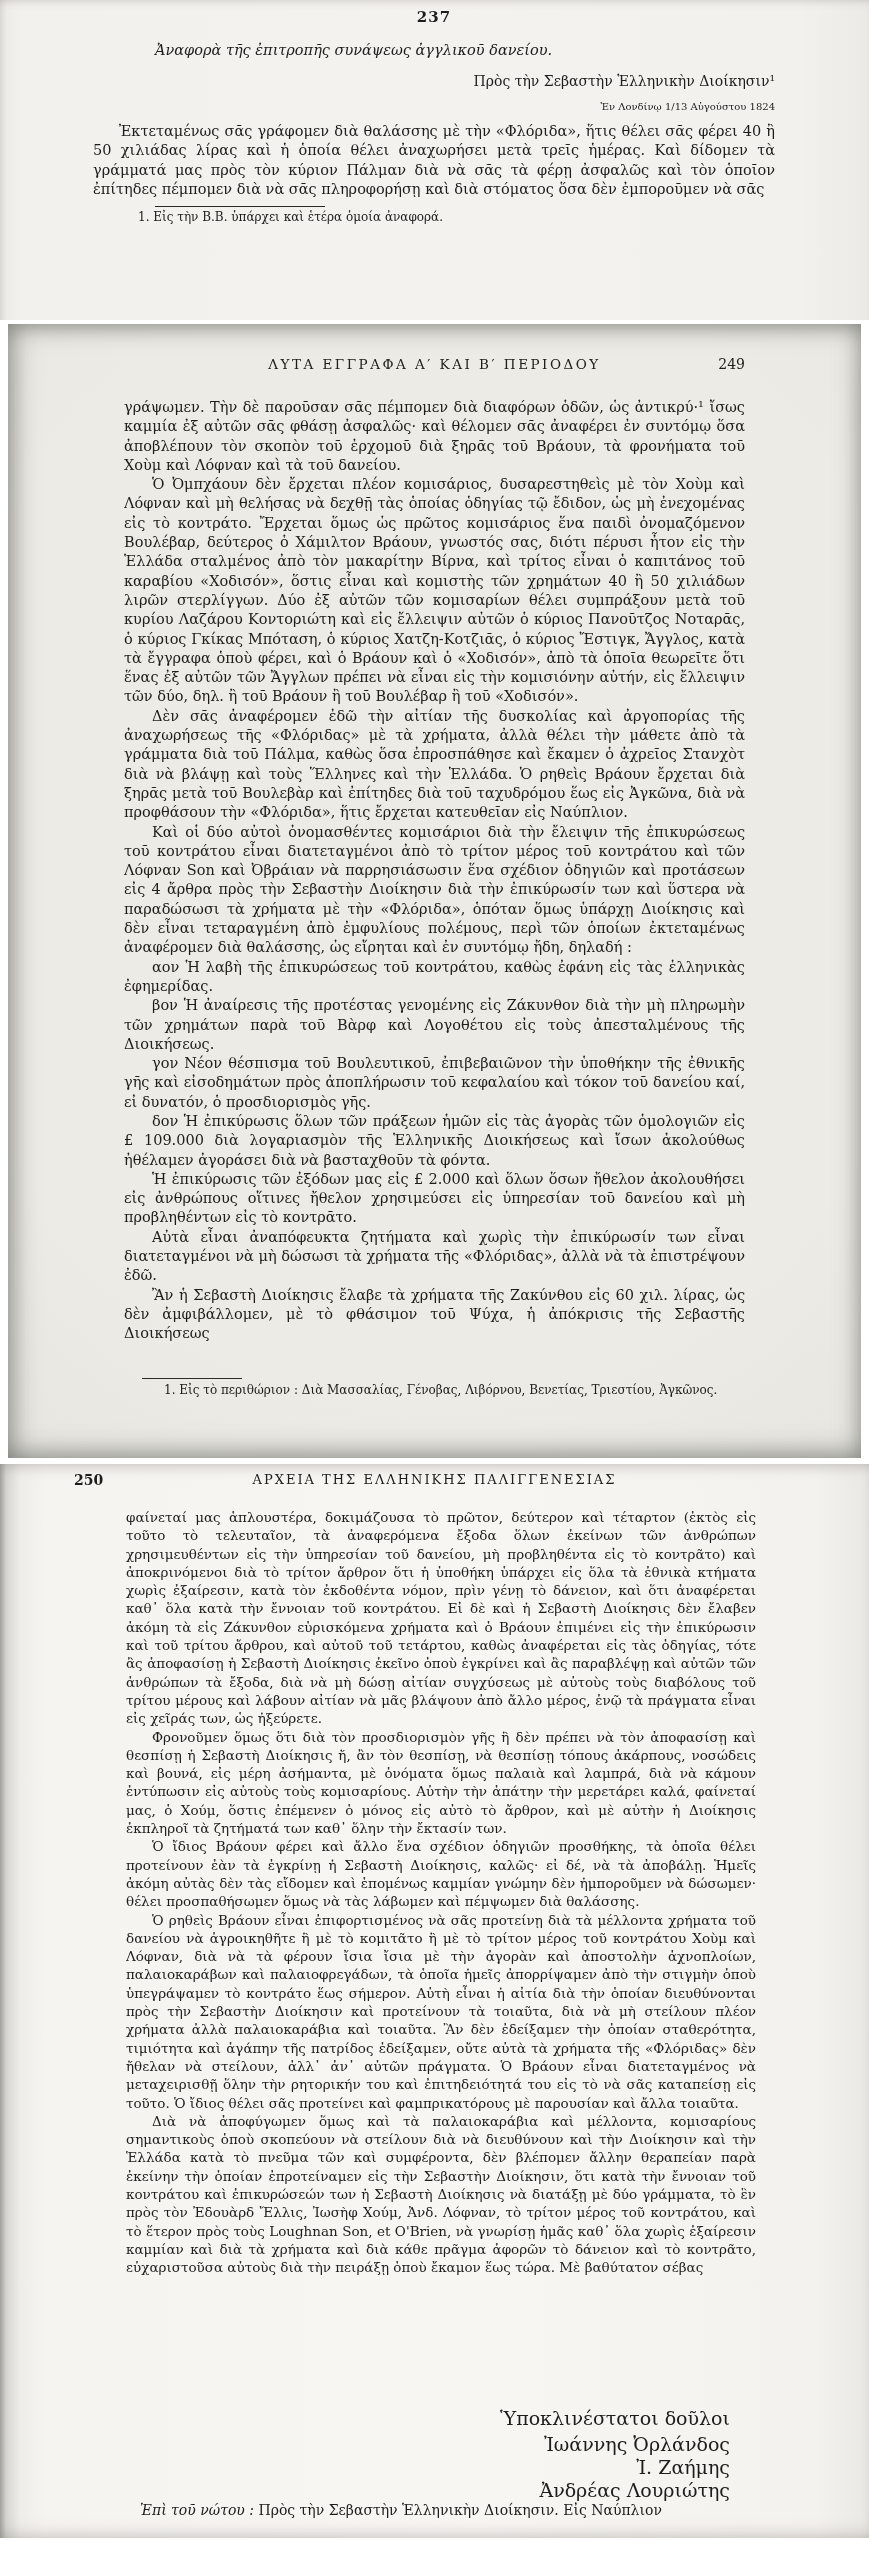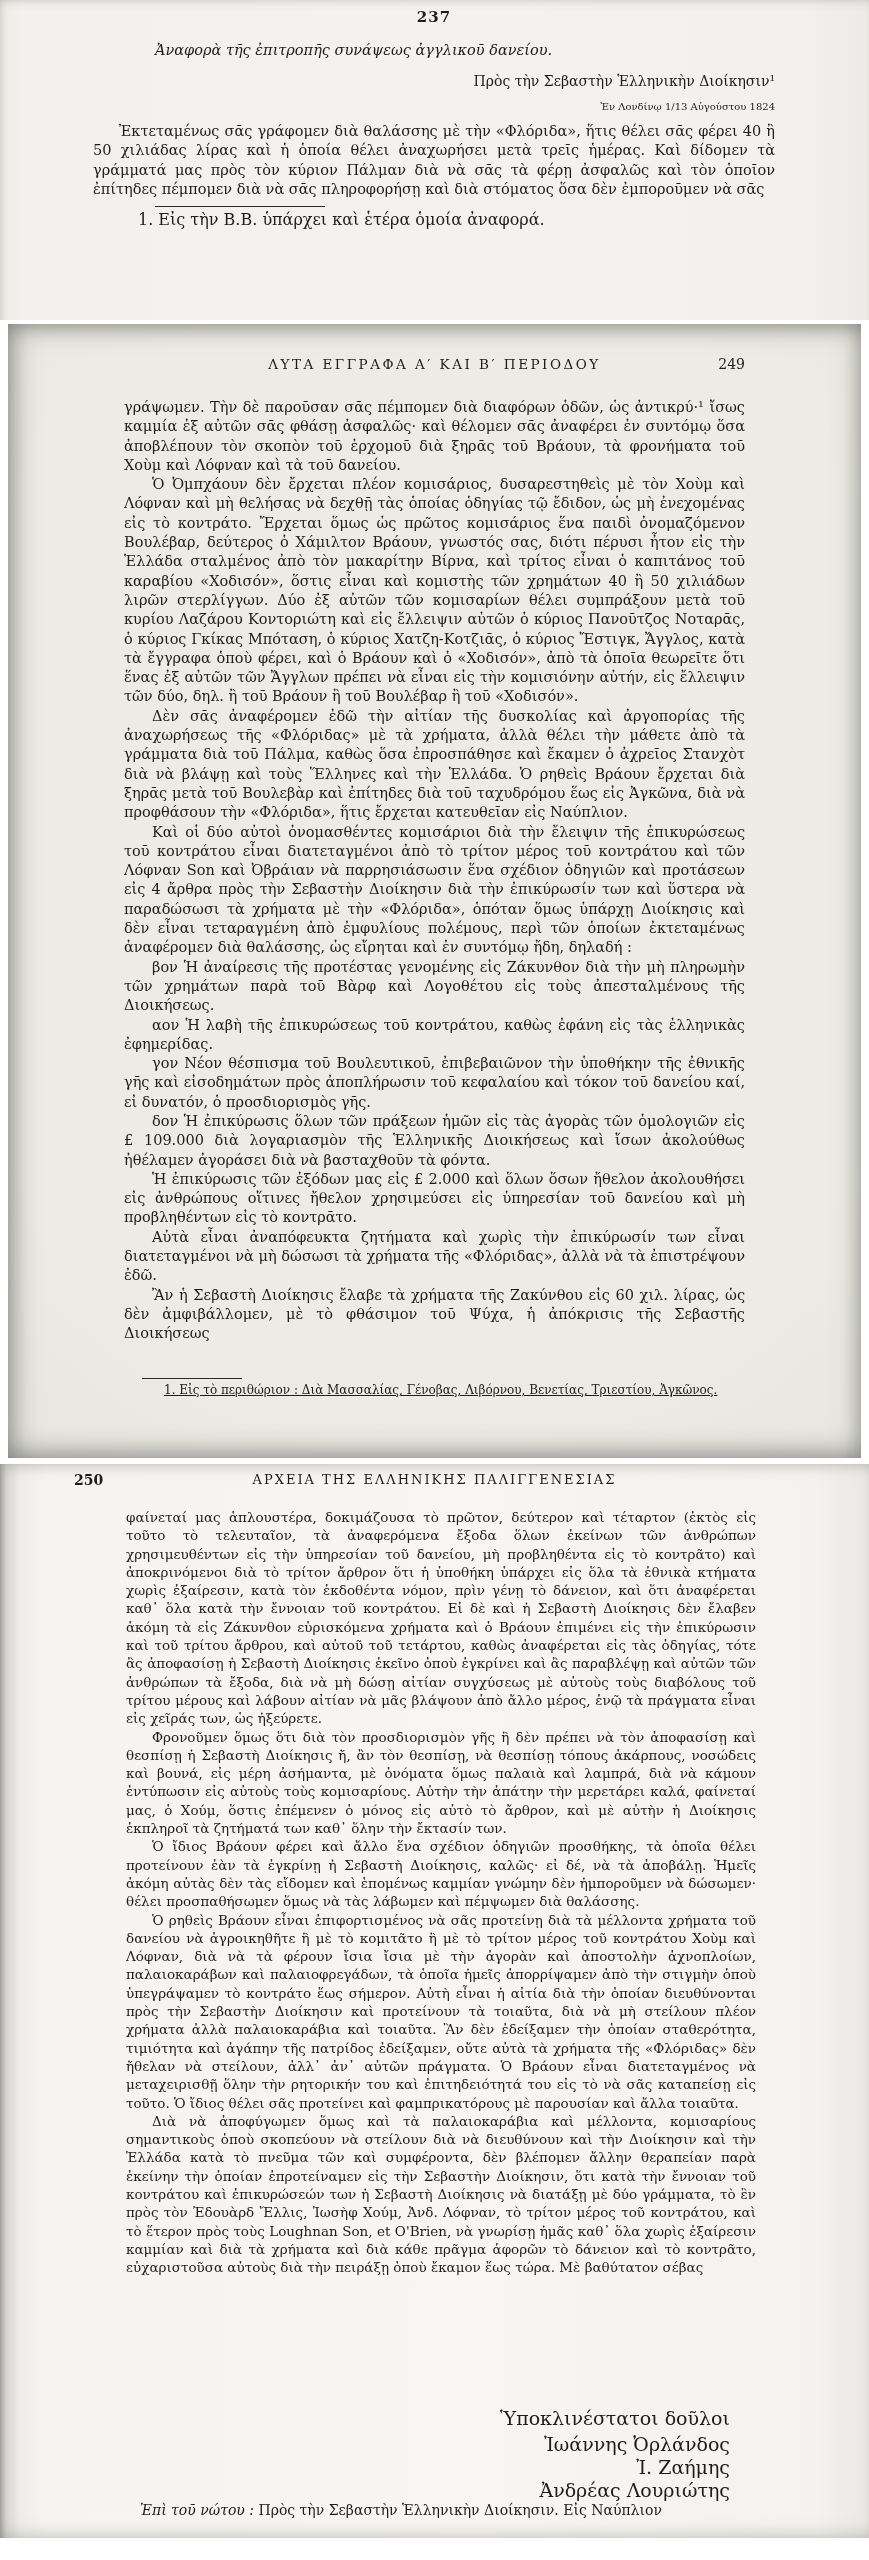--- a/index.html
+++ b/index.html
@@ -12,39 +12,39 @@
     background:linear-gradient(90deg,#dddbd6 0,#eeece8 7px,#f3f1ee 22px,#f4f2ef 50%,#f3f1ee 92%,#eceae6 100%);
     box-shadow:inset 0 6px 10px -6px rgba(140,138,132,.45);}
   .col1{padding:8px 94px 0 93px;}
   .pagenum-c{text-align:center;font-weight:bold;font-size:15px;letter-spacing:1px;}
   .doc-title{font-style:italic;font-size:14.5px;margin-top:16px;padding-left:62px;}
   .addressee{text-align:right;font-size:14px;margin-top:15px;}
   .dateline{text-align:right;font-size:10px;margin-top:12px;}
   .body1{margin-top:10px;font-size:14.5px;line-height:19.3px;text-align:justify;}
   .body1 .para{margin:0;text-indent:26px;}
   .fn-rule1{border:0;border-top:1px solid #2a2a28;width:170px;margin:7px 0 0 62px;}
-  .fn1{font-size:16px;margin-top:3px;padding-left:45px;}
+  .fn1{font-size:12px;margin-top:3px;padding-left:45px;}
 
   
   #sec2{margin:4px 8px 0 8px;height:1134px;
     background:radial-gradient(120% 100% at 50% 45%,#edebe5 50%,#e6e5df 72%,#d6d6d1 90%,#b9bbb6 100%);
     box-shadow:inset 0 16px 22px -12px rgba(110,112,108,.65),
                inset 0 -18px 24px -12px rgba(110,112,108,.6),
                inset 20px 0 26px -14px rgba(100,102,98,.55),
                inset -16px 0 22px -12px rgba(120,122,118,.5);}
   .runhead2{position:relative;margin-top:32px;height:20px;}
   .runhead2 .title{text-align:center;font-size:13.5px;letter-spacing:2.5px;}
   .runhead2 .num{position:absolute;right:116px;top:0;font-size:14px;}
   .body2{margin:22px 116px 0 116px;font-size:14.5px;line-height:19.3px;
          text-align:justify;max-height:976px;overflow:hidden;}
   .body2 .para{margin:0;text-indent:28px;}
   .body2 .para.noindent{text-indent:0;}
   .fnblock2{position:absolute;left:116px;right:116px;top:1054px;}
   .fn-rule2{border:0;border-top:1px solid #2a2a28;width:100px;margin:0 0 0 18px;}
-  .fn2{font-size:12px;margin-top:4px;padding-left:40px;text-decoration:underline;}
+  .fn2{font-size:12px;margin-top:4px;padding-left:40px;}
 
   
   #sec3{margin:6px 0 0 0;height:1074px;
     background:linear-gradient(90deg,#a5a5a3 0,#d5d4d0 6px,#efedea 20px,#f6f4f1 45px,#f8f6f3 55%,#f4f2ee 94%,#eae8e4 100%);
     box-shadow:inset 0 10px 14px -9px rgba(130,128,124,.5),
                inset 0 -12px 16px -10px rgba(130,128,124,.45);}
   .runhead3{position:relative;margin-top:8px;height:20px;}
   .runhead3 .num{position:absolute;left:74px;top:0;font-size:14px;font-weight:bold;}
   .runhead3 .title{text-align:center;font-size:13px;letter-spacing:2px;}
   .body3{margin:16px 113px 0 126px;font-size:13.5px;line-height:18.3px;
@@ -78,22 +78,22 @@
 <div class="section" id="sec2">
   <div class="runhead2">
     <div class="title">ΛΥΤΑ ΕΓΓΡΑΦΑ Α′ ΚΑΙ Β′ ΠΕΡΙΟΔΟΥ</div>
     <div class="num">249</div>
   </div>
   <div class="body2">
       <p class="para noindent">γράψωμεν. Τὴν δὲ παροῦσαν σᾶς πέμπομεν διὰ διαφόρων ὁδῶν, ὡς ἀντικρύ·¹ ἴσως καμμία ἐξ αὐτῶν σᾶς φθάσῃ ἀσφαλῶς· καὶ θέλομεν σᾶς ἀναφέρει ἐν συντόμῳ ὅσα ἀποβλέπουν τὸν σκοπὸν τοῦ ἐρχομοῦ διὰ ξηρᾶς τοῦ Βράουν, τὰ φρονήματα τοῦ Χοὺμ καὶ Λόφναν καὶ τὰ τοῦ δανείου.</p>
       <p class="para">Ὁ Ὀμπχάουν δὲν ἔρχεται πλέον κομισάριος, δυσαρεστηθεὶς μὲ τὸν Χοὺμ καὶ Λόφναν καὶ μὴ θελήσας νὰ δεχθῇ τὰς ὁποίας ὁδηγίας τῷ ἔδιδον, ὡς μὴ ἐνεχομένας εἰς τὸ κοντράτο. Ἔρχεται ὅμως ὡς πρῶτος κομισάριος ἕνα παιδὶ ὀνομαζόμενον Βουλέβαρ, δεύτερος ὁ Χάμιλτον Βράουν, γνωστός σας, διότι πέρυσι ἦτον εἰς τὴν Ἑλλάδα σταλμένος ἀπὸ τὸν μακαρίτην Βίρνα, καὶ τρίτος εἶναι ὁ καπιτάνος τοῦ καραβίου «Χοδισόν», ὅστις εἶναι καὶ κομιστὴς τῶν χρημάτων 40 ἢ 50 χιλιάδων λιρῶν στερλίγγων. Δύο ἐξ αὐτῶν τῶν κομισαρίων θέλει συμπράξουν μετὰ τοῦ κυρίου Λαζάρου Κοντοριώτη καὶ εἰς ἔλλειψιν αὐτῶν ὁ κύριος Πανοῦτζος Νοταρᾶς, ὁ κύριος Γκίκας Μπόταση, ὁ κύριος Χατζη-Κοτζιᾶς, ὁ κύριος Ἔστιγκ, Ἄγγλος, κατὰ τὰ ἔγγραφα ὁποὺ φέρει, καὶ ὁ Βράουν καὶ ὁ «Χοδισόν», ἀπὸ τὰ ὁποῖα θεωρεῖτε ὅτι ἕνας ἐξ αὐτῶν τῶν Ἄγγλων πρέπει νὰ εἶναι εἰς τὴν κομισιόνην αὐτήν, εἰς ἔλλειψιν τῶν δύο, δηλ. ἢ τοῦ Βράουν ἢ τοῦ Βουλέβαρ ἢ τοῦ «Χοδισόν».</p>
       <p class="para">Δὲν σᾶς ἀναφέρομεν ἐδῶ τὴν αἰτίαν τῆς δυσκολίας καὶ ἀργοπορίας τῆς ἀναχωρήσεως τῆς «Φλόριδας» μὲ τὰ χρήματα, ἀλλὰ θέλει τὴν μάθετε ἀπὸ τὰ γράμματα διὰ τοῦ Πάλμα, καθὼς ὅσα ἐπροσπάθησε καὶ ἔκαμεν ὁ ἀχρεῖος Στανχὸτ διὰ νὰ βλάψῃ καὶ τοὺς Ἕλληνες καὶ τὴν Ἑλλάδα. Ὁ ρηθεὶς Βράουν ἔρχεται διὰ ξηρᾶς μετὰ τοῦ Βουλεβὰρ καὶ ἐπίτηδες διὰ τοῦ ταχυδρόμου ἕως εἰς Ἀγκῶνα, διὰ νὰ προφθάσουν τὴν «Φλόριδα», ἥτις ἔρχεται κατευθεῖαν εἰς Ναύπλιον.</p>
       <p class="para">Καὶ οἱ δύο αὐτοὶ ὀνομασθέντες κομισάριοι διὰ τὴν ἔλειψιν τῆς ἐπικυρώσεως τοῦ κοντράτου εἶναι διατεταγμένοι ἀπὸ τὸ τρίτον μέρος τοῦ κοντράτου καὶ τῶν Λόφναν Son καὶ Ὀβράιαν νὰ παρρησιάσωσιν ἕνα σχέδιον ὁδηγιῶν καὶ προτάσεων εἰς 4 ἄρθρα πρὸς τὴν Σεβαστὴν Διοίκησιν διὰ τὴν ἐπικύρωσίν των καὶ ὕστερα νὰ παραδώσωσι τὰ χρήματα μὲ τὴν «Φλόριδα», ὁπόταν ὅμως ὑπάρχῃ Διοίκησις καὶ δὲν εἶναι τεταραγμένη ἀπὸ ἐμφυλίους πολέμους, περὶ τῶν ὁποίων ἐκτεταμένως ἀναφέρομεν διὰ θαλάσσης, ὡς εἴρηται καὶ ἐν συντόμῳ ἤδη, δηλαδή :</p>
+      <p class="para">αον Ἡ λαβὴ τῆς ἐπικυρώσεως τοῦ κοντράτου, καθὼς ἐφάνη εἰς τὰς ἑλληνικὰς ἐφημερίδας.</p>
       <p class="para">βον Ἡ ἀναίρεσις τῆς προτέστας γενομένης εἰς Ζάκυνθον διὰ τὴν μὴ πληρωμὴν τῶν χρημάτων παρὰ τοῦ Βὰρφ καὶ Λογοθέτου εἰς τοὺς ἀπεσταλμένους τῆς Διοικήσεως.</p>
-      <p class="para">αον Ἡ λαβὴ τῆς ἐπικυρώσεως τοῦ κοντράτου, καθὼς ἐφάνη εἰς τὰς ἑλληνικὰς ἐφημερίδας.</p>
       <p class="para">γον Νέον θέσπισμα τοῦ Βουλευτικοῦ, ἐπιβεβαιῶνον τὴν ὑποθήκην τῆς ἐθνικῆς γῆς καὶ εἰσοδημάτων πρὸς ἀποπλήρωσιν τοῦ κεφαλαίου καὶ τόκον τοῦ δανείου καί, εἰ δυνατόν, ὁ προσδιορισμὸς γῆς.</p>
       <p class="para">δον Ἡ ἐπικύρωσις ὅλων τῶν πράξεων ἡμῶν εἰς τὰς ἀγορὰς τῶν ὁμολογιῶν εἰς £ 109.000 διὰ λογαριασμὸν τῆς Ἑλληνικῆς Διοικήσεως καὶ ἴσων ἀκολούθως ἠθέλαμεν ἀγοράσει διὰ νὰ βασταχθοῦν τὰ φόντα.</p>
       <p class="para">Ἡ ἐπικύρωσις τῶν ἐξόδων μας εἰς £ 2.000 καὶ ὅλων ὅσων ἤθελον ἀκολουθήσει εἰς ἀνθρώπους οἵτινες ἤθελον χρησιμεύσει εἰς ὑπηρεσίαν τοῦ δανείου καὶ μὴ προβληθέντων εἰς τὸ κοντρᾶτο.</p>
       <p class="para">Αὐτὰ εἶναι ἀναπόφευκτα ζητήματα καὶ χωρὶς τὴν ἐπικύρωσίν των εἶναι διατεταγμένοι νὰ μὴ δώσωσι τὰ χρήματα τῆς «Φλόριδας», ἀλλὰ νὰ τὰ ἐπιστρέψουν ἐδῶ.</p>
       <p class="para">Ἂν ἡ Σεβαστὴ Διοίκησις ἔλαβε τὰ χρήματα τῆς Ζακύνθου εἰς 60 χιλ. λίρας, ὡς δὲν ἀμφιβάλλομεν, μὲ τὸ φθάσιμον τοῦ Ψύχα, ἡ ἀπόκρισις τῆς Σεβαστῆς Διοικήσεως</p>
     </div>
   <div class="fnblock2">
     <hr class="fn-rule2">
     <div class="fn2">1. Εἰς τὸ περιθώριον : Διὰ Μασσαλίας, Γένοβας, Λιβόρνου, Βενετίας, Τριεστίου, Ἀγκῶνος.</div>
   </div>

